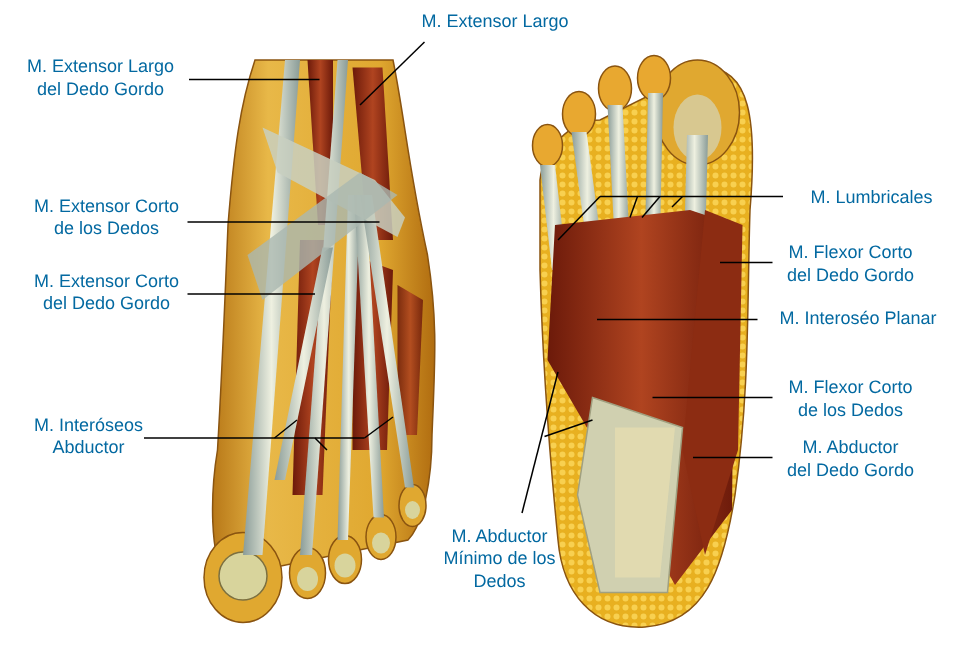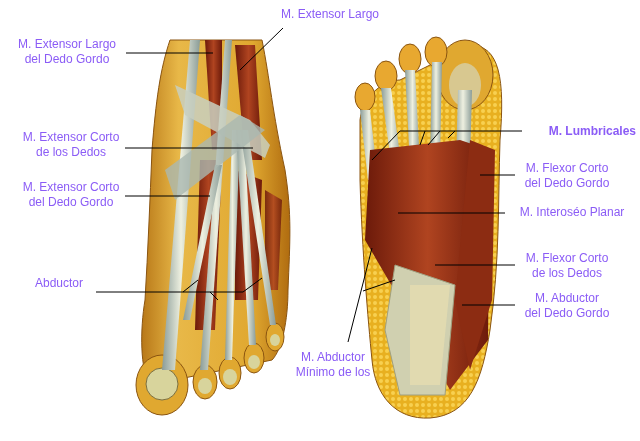--- a/index.html
+++ b/index.html
@@ -1,18 +1,18 @@
 <!DOCTYPE html>
 <html><head>
 <meta charset="utf-8">
 <style>
   html,body{margin:0;padding:0;background:#ffffff;}
   #stage{position:relative;width:640px;height:441px;overflow:hidden;background:#fff;font-family:"Liberation Sans",sans-serif;}
   svg.art{position:absolute;left:0;top:0;}
-  .label{position:absolute;font-size:12px;line-height:15px;color:#8b5cf6;text-align:center;white-space:nowrap;}
+  .label{position:absolute;font-size:12px;line-height:15px;color:#0369a1;text-align:center;white-space:nowrap;}
 </style>
 </head>
 <body>
 
 <div id="stage">
   <svg class="art" width="640" height="441" viewBox="0 0 640 441">
     <defs>
       <linearGradient id="skinG" x1="0" x2="1">
         <stop offset="0" stop-color="#b87818"></stop>
         <stop offset="0.25" stop-color="#e8b848"></stop>
@@ -138,24 +138,25 @@
     <div>M. Extensor Corto</div>
     <div>de los Dedos</div>
   </div>
 
   <div class="label" style="left:12px;top:180px;width:118px;">
     <div>M. Extensor Corto</div>
     <div>del Dedo Gordo</div>
   </div>
 
   <div class="label" style="left:14px;top:276px;width:90px;">
+    <div>M. Interóseos</div>
     <div>Abductor</div>
   </div>
 
-  <div class="label" style="left:526px;top:124px;width:110px;text-align:right;font-weight:bold;">
+  <div class="label" style="left:526px;top:124px;width:110px;text-align:center;">
     <div>M. Lumbricales</div>
   </div>
 
   <div class="label" style="left:514px;top:161px;width:106px;">
     <div>M. Flexor Corto</div>
     <div>del Dedo Gordo</div>
   </div>
 
   <div class="label" style="left:507px;top:205px;width:130px;text-align:center;">
     <div>M. Interoséo Planar</div>
@@ -167,14 +168,15 @@
   </div>
 
   <div class="label" style="left:514px;top:291px;width:106px;">
     <div>M. Abductor</div>
     <div>del Dedo Gordo</div>
   </div>
 
   <div class="label" style="left:288px;top:350px;width:90px;">
     <div>M. Abductor</div>
     <div>Mínimo de los</div>
+    <div>Dedos</div>
   </div>
 </div>
 
 </body></html>

